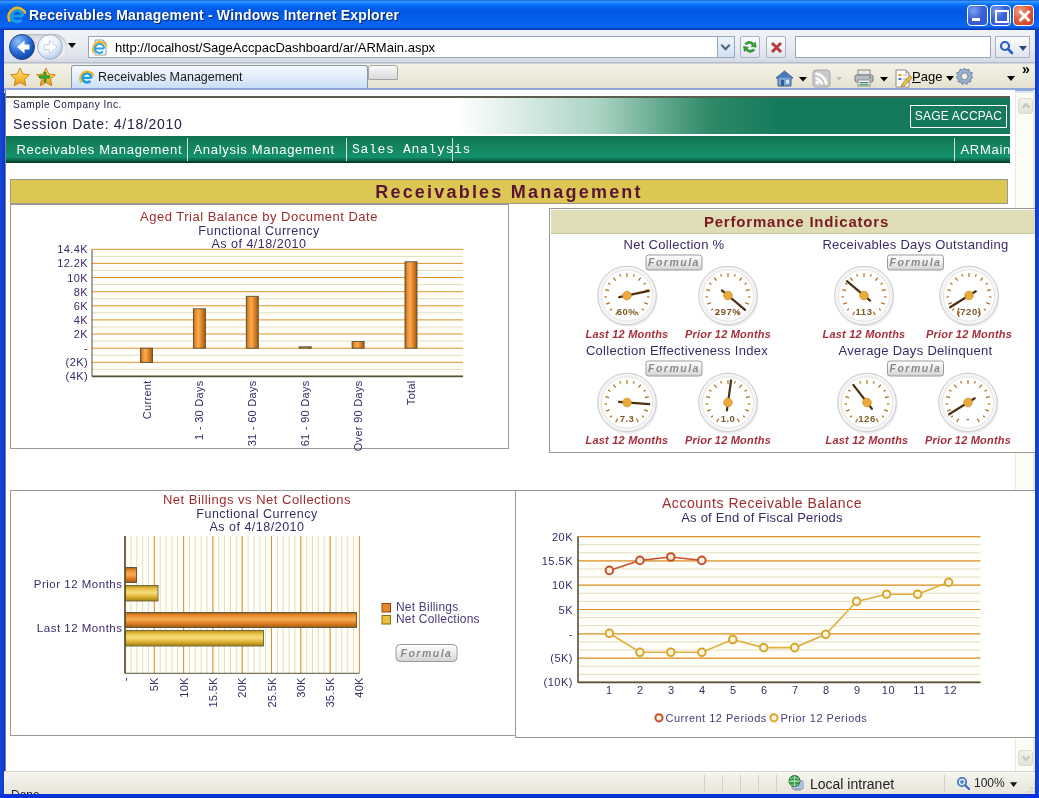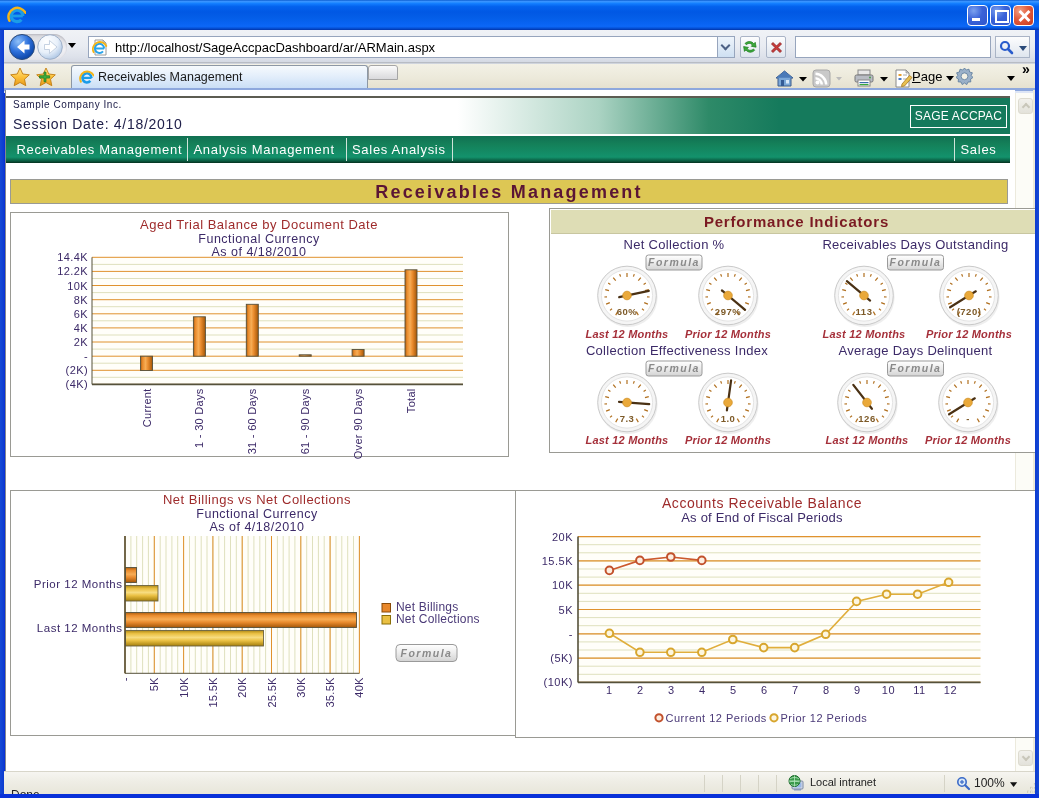--- a/index.html
+++ b/index.html
@@ -61,45 +61,46 @@
 #sagebox { left:910px; top:105px; width:97px; height:23px; border:1.5px solid #fff; color:#fff; font-size:12px; text-align:center; line-height:21px; letter-spacing:.2px;}
 #navbar { left:6px; top:136px; width:1004px; height:27px; background:linear-gradient(180deg,#117052 0%,#148059 30%,#13926c 78%,#0a5c41 92%,#05301f 100%);}
 .navitem { position:absolute; top:5.5px; color:#fff; font-size:13px; letter-spacing:0.7px; }
 .navsep { position:absolute; top:2px; width:1px; height:23px; background:#cfe4da; }
 
 .banner { left:10px; width:998px; height:25px; border:1px solid #9a9a94; text-align:center; }
 #banner1 { top:179px; background:#ddc754; color:#5a1535; font-weight:bold; font-size:18px; line-height:24px; letter-spacing:2.2px; }
 #banner2 { top:464px; background:#deddb5; color:#2c1a50; font-weight:bold; font-size:18px; line-height:24px; letter-spacing:2px; }
 
 .panel { position:absolute; background:#fff; border:1px solid #9a9a94; }
-#panelA { left:10px; top:212px; width:499px; height:245px;padding-left:31px; }
+#panelA { left:10px; top:204px; width:499px; height:245px;padding-left:31px; }
 #panelB { left:515px; top:208px; width:493px; height:245px;margin-left:34px; }
 #panelC { left:10px; top:490px; width:591px; height:246px; }
 #panelD { left:515px; top:490px; width:596px; height:248px; }
 #pihdr { position:absolute; left:1px; top:1px; width:491px; height:24px; background:#deddb5; border-bottom:1px solid #c8c6a0; color:#7b1a22; font-weight:bold; font-size:15px; text-align:center; line-height:23px; letter-spacing:0.8px;}
 
 
 #statusbar { left:4px; top:771px; width:1031px; height:23px; background:linear-gradient(180deg,#f6f5f1 0%,#efeee6 40%,#e8e6da 100%); border-top:1px solid #d8d6ca;}
 #statusbar .sep { position:absolute; top:3px; width:1px; height:17px; background:#d5d3c6; }
 #done { position:absolute; left:7px; top:16px; font-size:12px; color:#222;}
-#intranet { position:absolute; left:806px; top:4px; font-size:11px; color:#222;}
+#intranet { position:absolute; left:806px; top:4px; font-size:14px; color:#222;}
 #zoomtxt { position:absolute; left:970px; top:4px; font-size:12px; color:#222;}
 #bottomedge { left:0px; top:794px; width:1039px; height:4px; background:#0831d9;}
 #leftedge { left:0; top:30px; width:4px; height:764px; background:linear-gradient(90deg,#1549d5,#0c3bd0); }
 #rightborder { left:1035px; top:30px; width:4px; height:764px; background:linear-gradient(90deg,#0c3bd0,#1549d5); }
 </style>
 </head>
 <body>
 <div id="win">
   <div class="abs" id="titlebar"></div>
   <svg class="abs" style="left:7px;top:6px;" width="19" height="19" viewBox="0 0 19 19">
     <path d="M14.4 13.7 A5.8 5.8 0 1 1 15.8 10" fill="none" stroke="#1b9ce8" stroke-width="3.2"></path>
     <rect x="4.2" y="8.6" width="11.6" height="2.8" fill="#1b9ce8"></rect>
     <path d="M2.4 14.8 A8.6 8.6 0 1 1 18.4 6.8" fill="none" stroke="#f4b519" stroke-width="2.5" stroke-linecap="round"></path>
   </svg>
+  <div class="abs" id="titletext">Receivables Management - Windows Internet Explorer</div>
   <div class="abs winbtn" id="btnmin"></div>
   <div class="abs winbtn" id="btnmax"></div>
   <div class="abs winbtn" id="btncls"></div>
 
   <div class="abs" id="toolbar">
     <div id="pill"></div>
     <svg style="position:absolute;left:4px;top:3px;" width="56" height="28" viewBox="0 0 56 28">
       <defs>
         <radialGradient id="backg" cx="0.35" cy="0.28" r="0.9">
           <stop offset="0" stop-color="#8fc0f8"></stop>
@@ -253,24 +254,24 @@
   <div class="abs" id="pgheadline"></div>
   <div class="abs" id="pgheader"></div>
   <div class="abs" id="hl1">Sample Company Inc.</div>
   <div class="abs" id="hl2">Session Date: 4/18/2010</div>
   <div class="abs" id="sagebox">SAGE ACCPAC</div>
   <div class="abs" id="navbar">
     <div class="navitem" style="left:10.5px;">Receivables Management</div>
     <div class="navsep" style="left:181px;"></div>
     <div class="navitem" style="left:187.5px;">Analysis Management</div>
     <div class="navsep" style="left:339.5px;"></div>
-    <div class="navitem" style="left:346px;">Sales Analysis</div>
+    <div class="navitem" style="left:346px;font-family:Liberation Mono, monospace;">Sales Analysis</div>
     <div class="navsep" style="left:446px;"></div>
     <div class="navsep" style="left:947.5px;"></div>
-    <div class="navitem" style="left:954.5px;">Sales</div>
+    <div class="navitem" style="left:954.5px;">ARMain</div>
   </div>
 
   <div class="abs banner" id="banner1">Receivables Management</div>
 
   <div class="panel" id="panelA">
       <svg width="497" height="243" style="position:absolute;left:0;top:0;overflow:visible;">
         <defs>
           <linearGradient id="barg" x1="0" y1="0" x2="1" y2="0">
             <stop offset="0" stop-color="#b0600f"></stop>
             <stop offset="0.18" stop-color="#ea8c2e"></stop>

